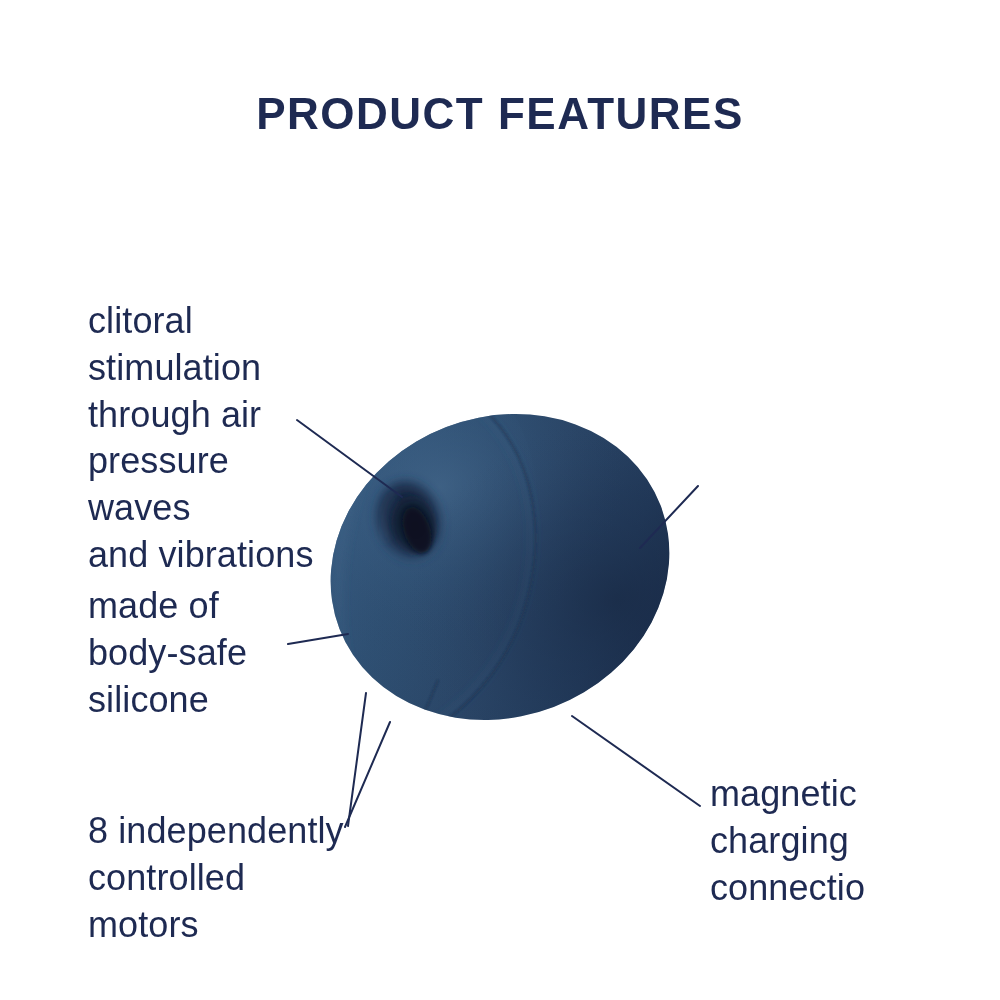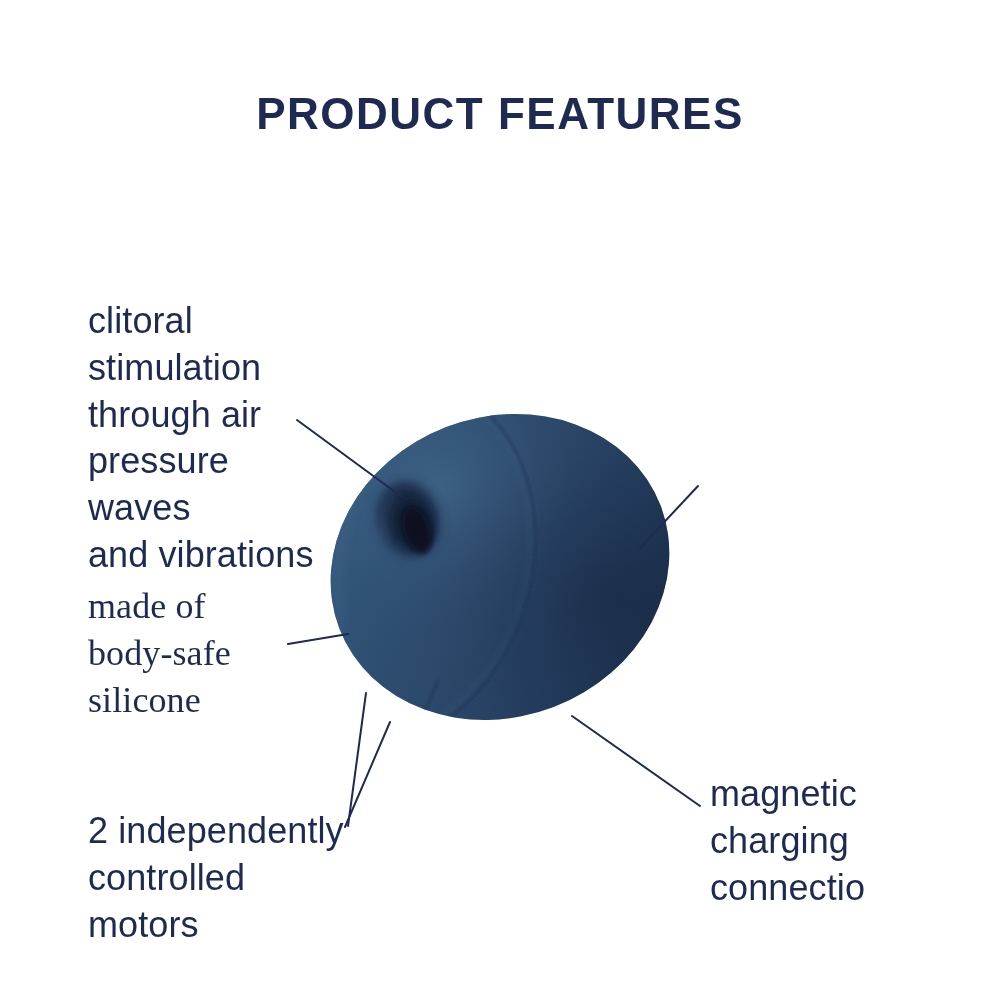--- a/index.html
+++ b/index.html
@@ -38,21 +38,21 @@
     position: absolute;
     color: #1E2A52;
     font-family: "Liberation Sans", sans-serif;
     font-size: 36px;
     font-weight: 500;
     line-height: 1.30;
     white-space: pre-line;
     letter-spacing: 0.1px;
   }
   #callout-air-pressure   { left: 88px;  top: 298px; width: 250px; }
-  #callout-silicone       { left: 88px;  top: 583px; width: 230px; font-family: Liberation Serif, serif; }
+  #callout-silicone       { left: 88px;  top: 583px; width: 230px; }
   #callout-motors         { left: 88px;  top: 808px; width: 275px; }
   #callout-settings       { left: 707px; top: 343px; width: 230px; }
   #callout-magnetic       { left: 710px; top: 771px; width: 215px; }
 
   
   #leader-svg, #product-svg {
     position: absolute;
     left: 0;
     top: 0;
     width: 1000px;
@@ -178,21 +178,21 @@
   <div class="callout" id="callout-air-pressure">clitoral
 stimulation
 through air
 pressure waves
 and vibrations</div>
 
   <div class="callout" id="callout-silicone">made of
 body-safe
 silicone</div>
 
-  <div class="callout" id="callout-motors">2 independently
+  <div class="callout" id="callout-motors">8 independently
 controlled motors</div>
 
 
   <div class="callout" id="callout-magnetic">magnetic
 charging
 connection</div>
 
 </div>
 
 </body></html>

